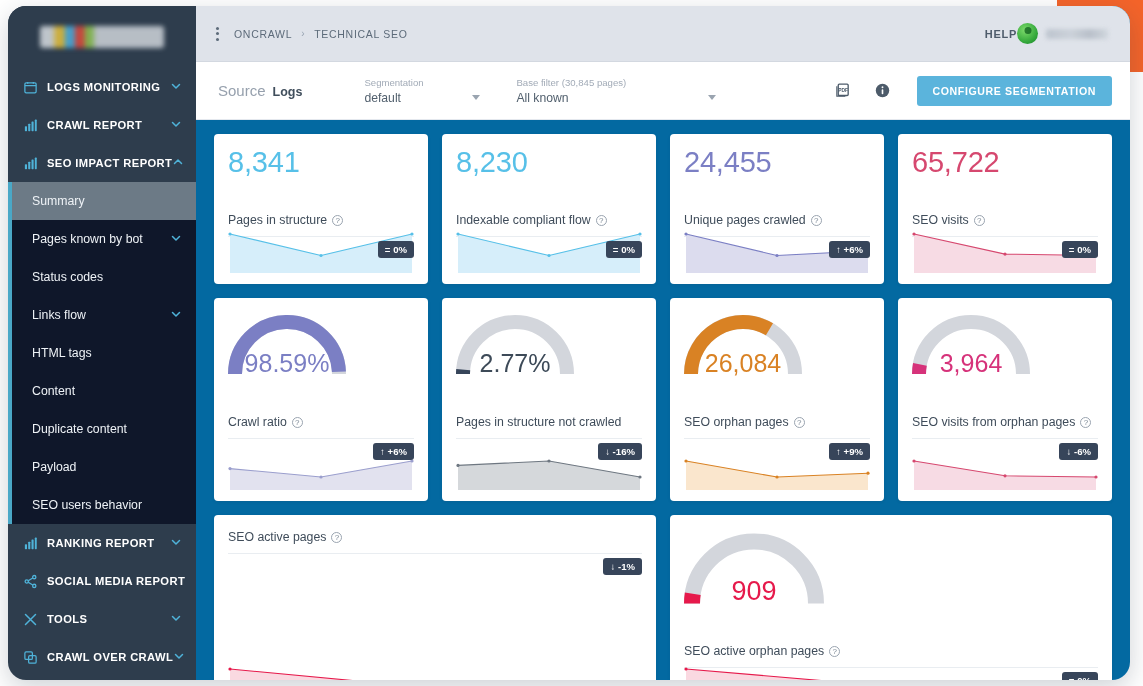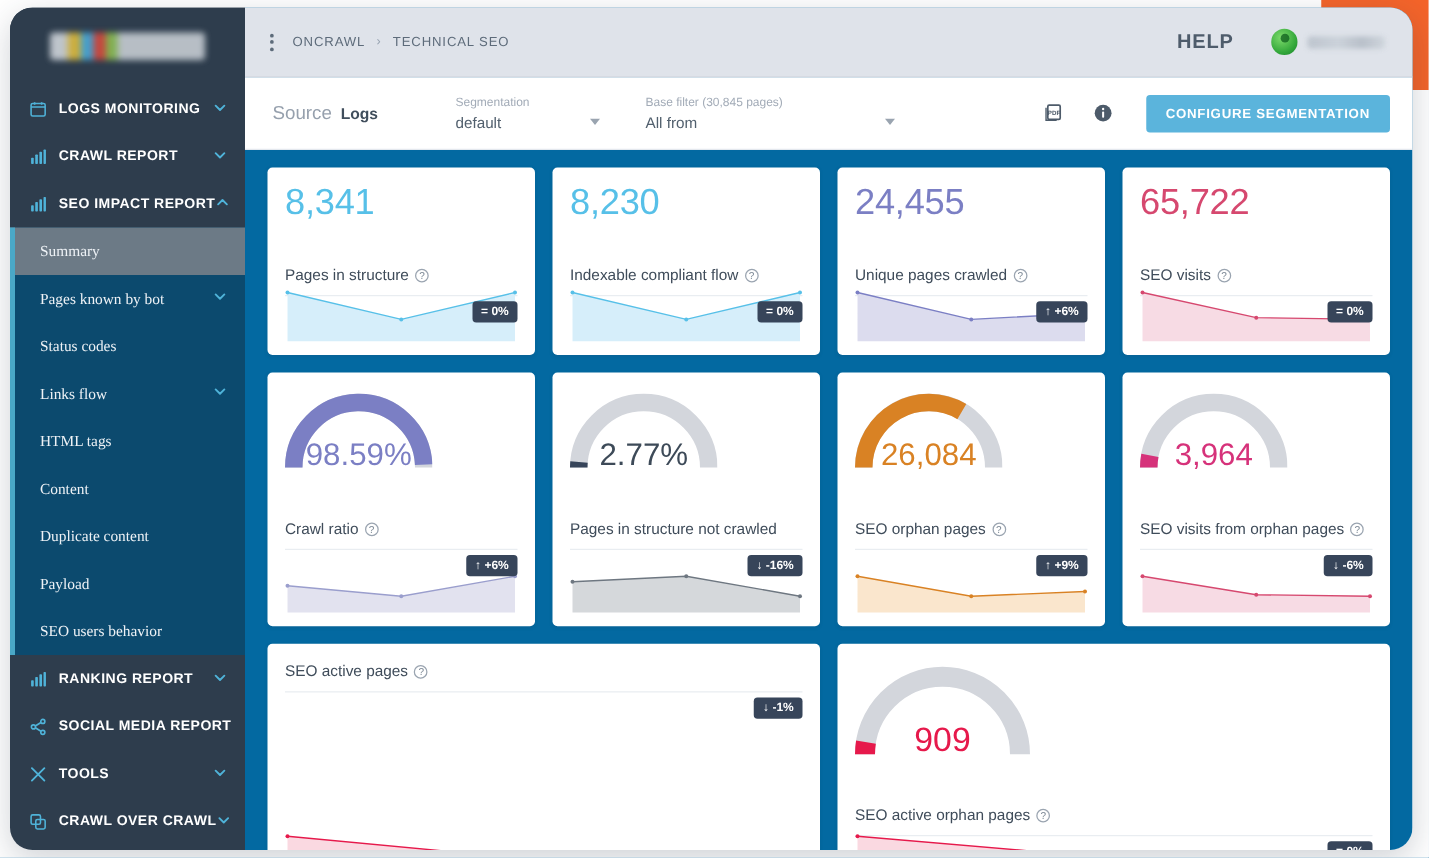--- a/index.html
+++ b/index.html
@@ -65,21 +65,21 @@
     text-transform: uppercase;
   }
   .nav-group .gicon {
     width: 16px; height: 16px; margin-right: 9px;
     flex: 0 0 16px; display: flex; align-items: center; justify-content: center;
     color: #4fb3d9;
   }
   .nav-group .glabel { flex: 1 1 auto; white-space: nowrap; }
   .chev { width: 12px; height: 12px; flex: 0 0 12px; color: #4fb3d9; }
 
-  .subnav { background: #0c4a6e; font-family: Liberation Serif, serif; }
+  .subnav { background: #0f172a; }
   .nav-sub {
     display: flex; align-items: center;
     height: 38px; padding: 0 14px 0 24px;
     font-size: 12.3px; color: #eef2f6; cursor: pointer;
     border-left: 4px solid transparent;
     margin-left: -4px;
   }
   .nav-sub.active { background: #6c7a86; }
   .nav-sub .slabel { flex: 1 1 auto; white-space: nowrap; }
   .subnav-railwrap { position: relative; }
@@ -97,21 +97,21 @@
     display: flex; align-items: center;
     padding: 0 22px 0 14px;
     border-bottom: 1px solid #d3d8e0;
   }
   .kebab { width: 14px; display: flex; flex-direction: column; align-items: center; gap: 2.5px; cursor: pointer; }
   .kebab i { width: 3px; height: 3px; border-radius: 50%; background: #5d6b7a; display: block; }
   .crumbs { display: flex; align-items: center; gap: 9px; font-size: 10.5px; letter-spacing: .7px; color: #5d6b7a; font-weight: 500; }
   .crumbs .sep { color: #98a4b2; font-size: 10px; }
   .crumbs .crumb { cursor: pointer; white-space: nowrap; }
   .topbar-spacer { flex: 1 1 auto; }
-  .help { font-size: 16px; letter-spacing: .7px; color: #4e5c6b; font-weight: 600; cursor: pointer; margin-right: 30px; }
+  .help { font-size: 11px; letter-spacing: .7px; color: #4e5c6b; font-weight: 600; cursor: pointer; }
   .user { display: flex; align-items: center; gap: 8px; cursor: pointer; }
   .avatar {
     width: 21px; height: 21px; border-radius: 50%;
     background: radial-gradient(circle at 38% 34%, #7ddb6b 0%, #34a83b 62%, #17802a 100%);
     position: relative;
   }
   .avatar::after {
     content: ""; position: absolute; left: 50%; top: 4px;
     transform: translateX(-50%);
     width: 7px; height: 7px; border-radius: 50%; background: #0d5e1c; opacity: .75;
@@ -376,21 +376,21 @@
           <span class="lab">Segmentation</span>
           <span class="row">
             <span class="val">default</span>
             <span class="caret"></span>
           </span>
         </div>
 
         <div class="fb-field fb-base">
           <span class="lab">Base filter (30,845 pages)</span>
           <span class="row">
-            <span class="val">All from</span>
+            <span class="val">All known</span>
             <span class="caret"></span>
           </span>
         </div>
 
         <div class="fb-spacer"></div>
 
         <div class="icon-btn" title="Export PDF">
           <svg width="17" height="17" viewBox="0 0 24 24" fill="none" stroke="currentColor" stroke-width="1.9">
             <rect x="6" y="3" width="14" height="16" rx="1.5"></rect>
             <path d="M4 6v14h12" stroke-width="1.6"></path>

